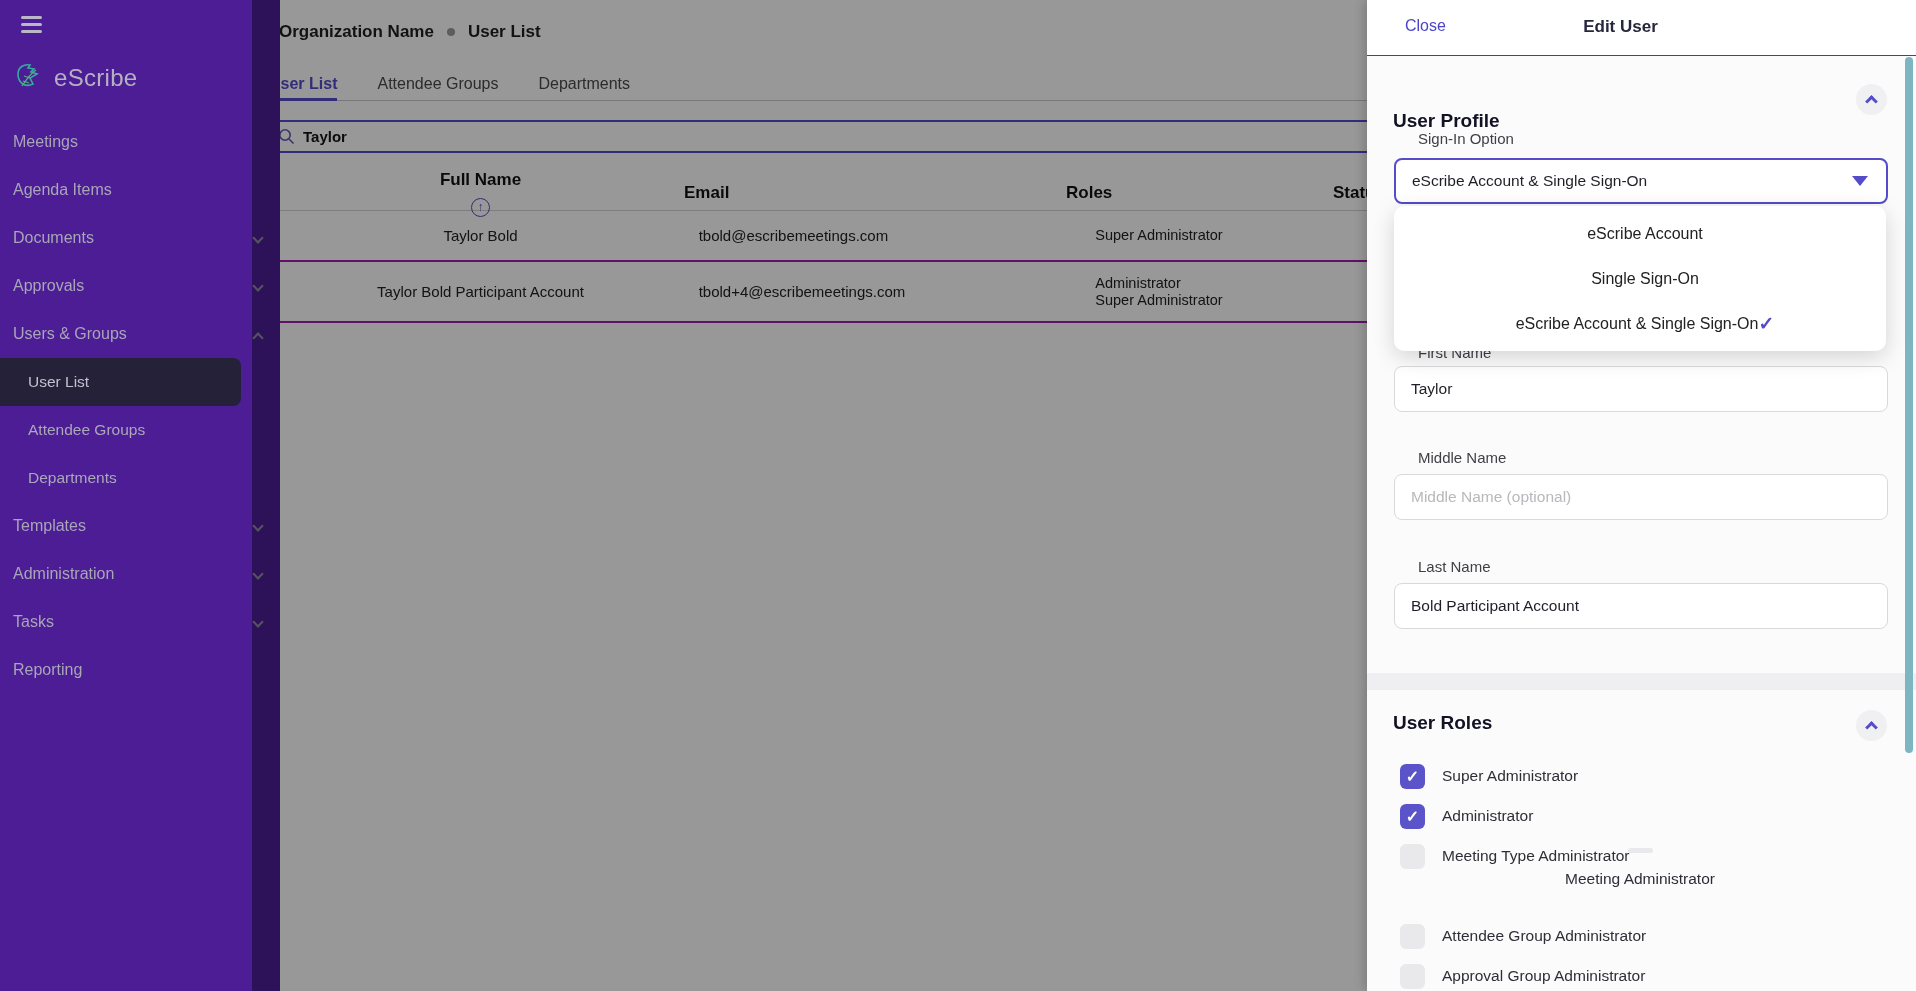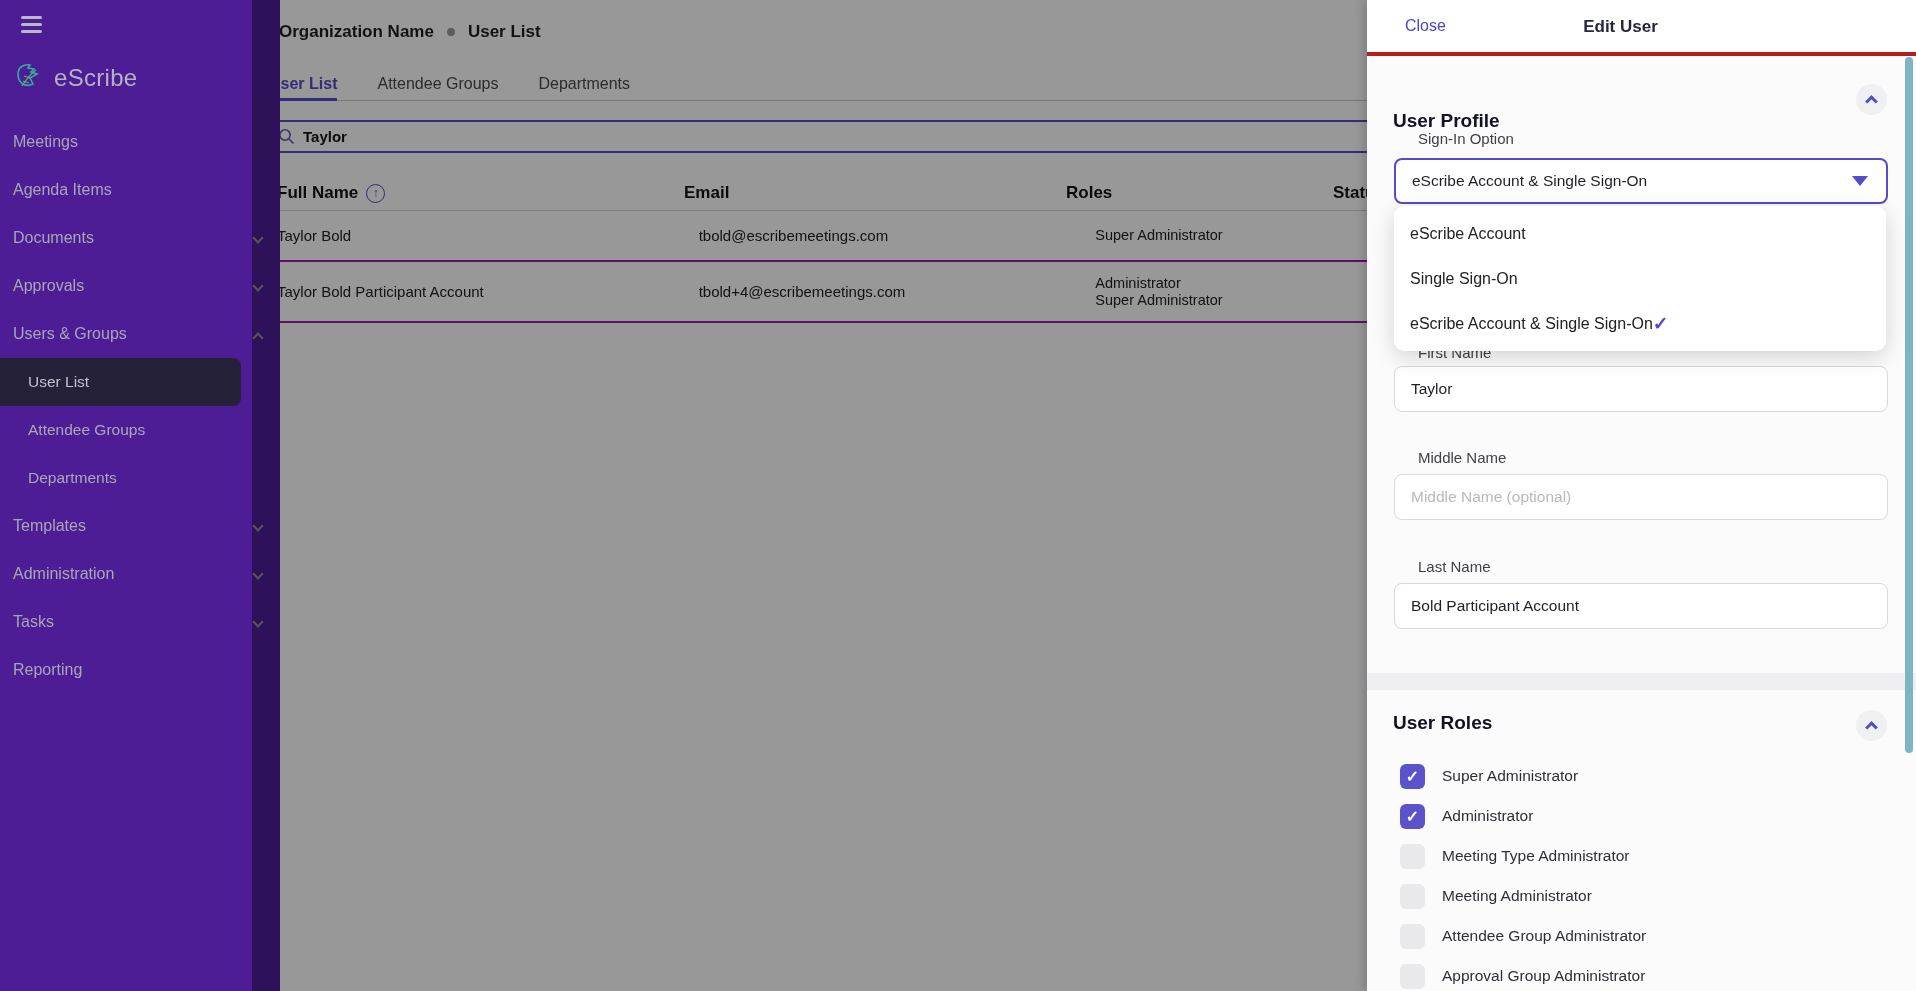--- a/index.html
+++ b/index.html
@@ -24,46 +24,46 @@
   
   .content { position:absolute; left:252px; top:0; width:1115px; height:991px; background:#fff; }
   .breadcrumb { position:absolute; left:27px; top:22px; display:flex; align-items:center; gap:13px; font-size:17px; font-weight:700; color:#1f1f1f; }
   .bc-dot { width:8px; height:8px; border-radius:50%; background:#9d9d9d; }
   .tabbar { position:absolute; left:0; top:70px; width:1115px; height:31px; border-bottom:1px solid #c9c9c9; display:flex; gap:40px; padding-left:17px; }
   .tab { font-size:16px; color:#4a4a4a; line-height:28px; height:31px; cursor:pointer; }
   .tab.active { color:#544cc9; font-weight:600; border-bottom:3px solid #544cc9; }
   .searchbar { position:absolute; left:14px; top:120px; width:1180px; height:33px; border:2px solid #544cc9; border-radius:8px; background:#fff; display:flex; align-items:center; padding-left:10px; gap:8px; }
   .searchbar input { border:none; outline:none; background:transparent; font-family:"Liberation Sans",sans-serif; font-size:15px; font-weight:700; color:#141414; width:1000px; }
   .thead { position:absolute; left:25px; top:176px; width:1260px; height:35px; display:flex; align-items:center; border-bottom:1px solid #d2d2d2; font-size:17px; font-weight:700; color:#121212; }
-  .col-name { width:407px; display:flex; align-items:center; gap:8px; }
+  .col-name { width:407px; display:flex; align-items:center; gap:8px;flex-direction:column; }
   .col-email { width:382px; }
   .col-roles { width:267px; }
   .col-status { width:160px; }
   .sort-ic { width:19px; height:19px; border:1.5px solid #544cc9; border-radius:50%; color:#544cc9; font-size:12px; line-height:17px; text-align:center; font-weight:400; }
   .trow { position:absolute; left:25px; width:1260px; display:flex; align-items:center; border-bottom:2px solid #a21caf; font-size:15px; color:#222; cursor:pointer;justify-content:space-between; }
   .trow .roles-cell { font-size:14.5px; line-height:17px; }
   .row-0 { top:211px; height:51px; }
   .row-1 { top:262px; height:61px; }
   .overlay { position:absolute; inset:0; background:rgba(0,0,0,0.405); z-index:50; }
 
   
   .panel { position:absolute; left:1367px; top:0; width:549px; height:991px; background:#fbfbfb; z-index:100; box-shadow:-3px 0 10px rgba(0,0,0,0.18); }
-  .p-header { position:absolute; left:0; top:0; width:549px; height:56px; background:#fff; border-bottom:4px solid #b91c1c; }
+  .p-header { position:absolute; left:0; top:0; width:549px; height:56px; background:#fff; border-bottom:1px solid #b91c1c; }
   .p-close { position:absolute; left:38px; top:17px; font-size:16px; color:#4b44c8; cursor:pointer; }
   .p-title { position:absolute; left:0; top:17px; width:507px; text-align:center; font-size:17px; font-weight:600; color:#26263c; pointer-events:none; }
   .sec-heading { position:absolute; font-size:19px; font-weight:700; color:#121224; }
   .collapse-btn { position:absolute; width:31px; height:31px; border-radius:50%; background:#f0f0f2; cursor:pointer; display:flex; align-items:center; justify-content:center; }
   .collapse-btn .chev { border-color:#544cc9; border-width:3px; width:9px; height:9px; border-style:none solid solid none; }
   .p-label { position:absolute; font-size:15px; color:#3f3f46;margin-left:24px; }
   .p-input { position:absolute; width:494px; height:46px; background:#fff; border:1px solid #d9d9d9; border-radius:8px; padding-left:16px; font-family:"Liberation Sans",sans-serif; font-size:15.5px; color:#1f1f28; outline:none; }
   .p-input::placeholder { color:#b8b8bd; }
   .p-select { position:absolute; left:27px; top:158px; width:494px; height:46px; background:#fff; border:2px solid #544cc9; border-radius:8px; display:flex; align-items:center; justify-content:space-between; padding:0 18px 0 16px; font-size:15.5px; color:#1f1f28; cursor:pointer; }
   .caret-down { width:0; height:0; border-left:8px solid transparent; border-right:8px solid transparent; border-top:10px solid #544cc9; }
   .menu { position:absolute; left:27px; top:206px; width:492px; background:#fff; border-radius:10px; box-shadow:0 6px 22px rgba(0,0,0,0.16); padding:5px 0; z-index:5; }
-  .menu-item { height:45px; display:flex; align-items:center; justify-content:flex-start; padding:0 6px 0 16px; font-size:16px; color:#222; cursor:pointer; }
+  .menu-item { height:45px; display:flex; align-items:center; justify-content:center; padding:0 6px 0 16px; font-size:16px; color:#222; cursor:pointer; }
   .mi-check.checked::after { content:"\2713"; color:#544cc9; font-size:19px; font-weight:700; }
   .band { position:absolute; left:0; top:673px; width:549px; height:17px; background:#efeff1; }
   .role-row { position:absolute; left:33px; width:480px; height:40px; display:flex; align-items:center; gap:17px; }
   .cb { width:25px; height:25px; border-radius:6px; background:#e9e9ec; cursor:pointer; display:flex; align-items:center; justify-content:center; }
   .cb.checked { background:#5a53c9; }
   .cb.checked::after { content:"\2713"; color:#fff; font-size:16px; font-weight:700; }
   .role-label { font-size:15.5px; color:#2e2e36; }
   .p-scrollthumb { position:absolute; right:3px; top:57px; width:8px; height:696px; border-radius:4px; background:#7db5c3; cursor:grab; }
 </style>
 </head>
@@ -200,21 +200,21 @@
       <span class="role-label">Super Administrator</span>
     </div>
     <div class="role-row" style="top:796px;">
       <span class="cb checked"></span>
       <span class="role-label">Administrator</span>
     </div>
     <div class="role-row" style="top:836px;">
       <span class="cb"></span>
       <span class="role-label">Meeting Type Administrator</span>
     </div>
-    <div class="role-row" style="top:876px;">
+    <div class="role-row" style="top:848px;flex-direction:column;">
       <span class="cb"></span>
       <span class="role-label">Meeting Administrator</span>
     </div>
     <div class="role-row" style="top:916px;">
       <span class="cb"></span>
       <span class="role-label">Attendee Group Administrator</span>
     </div>
     <div class="role-row" style="top:956px;">
       <span class="cb"></span>
       <span class="role-label">Approval Group Administrator</span>

